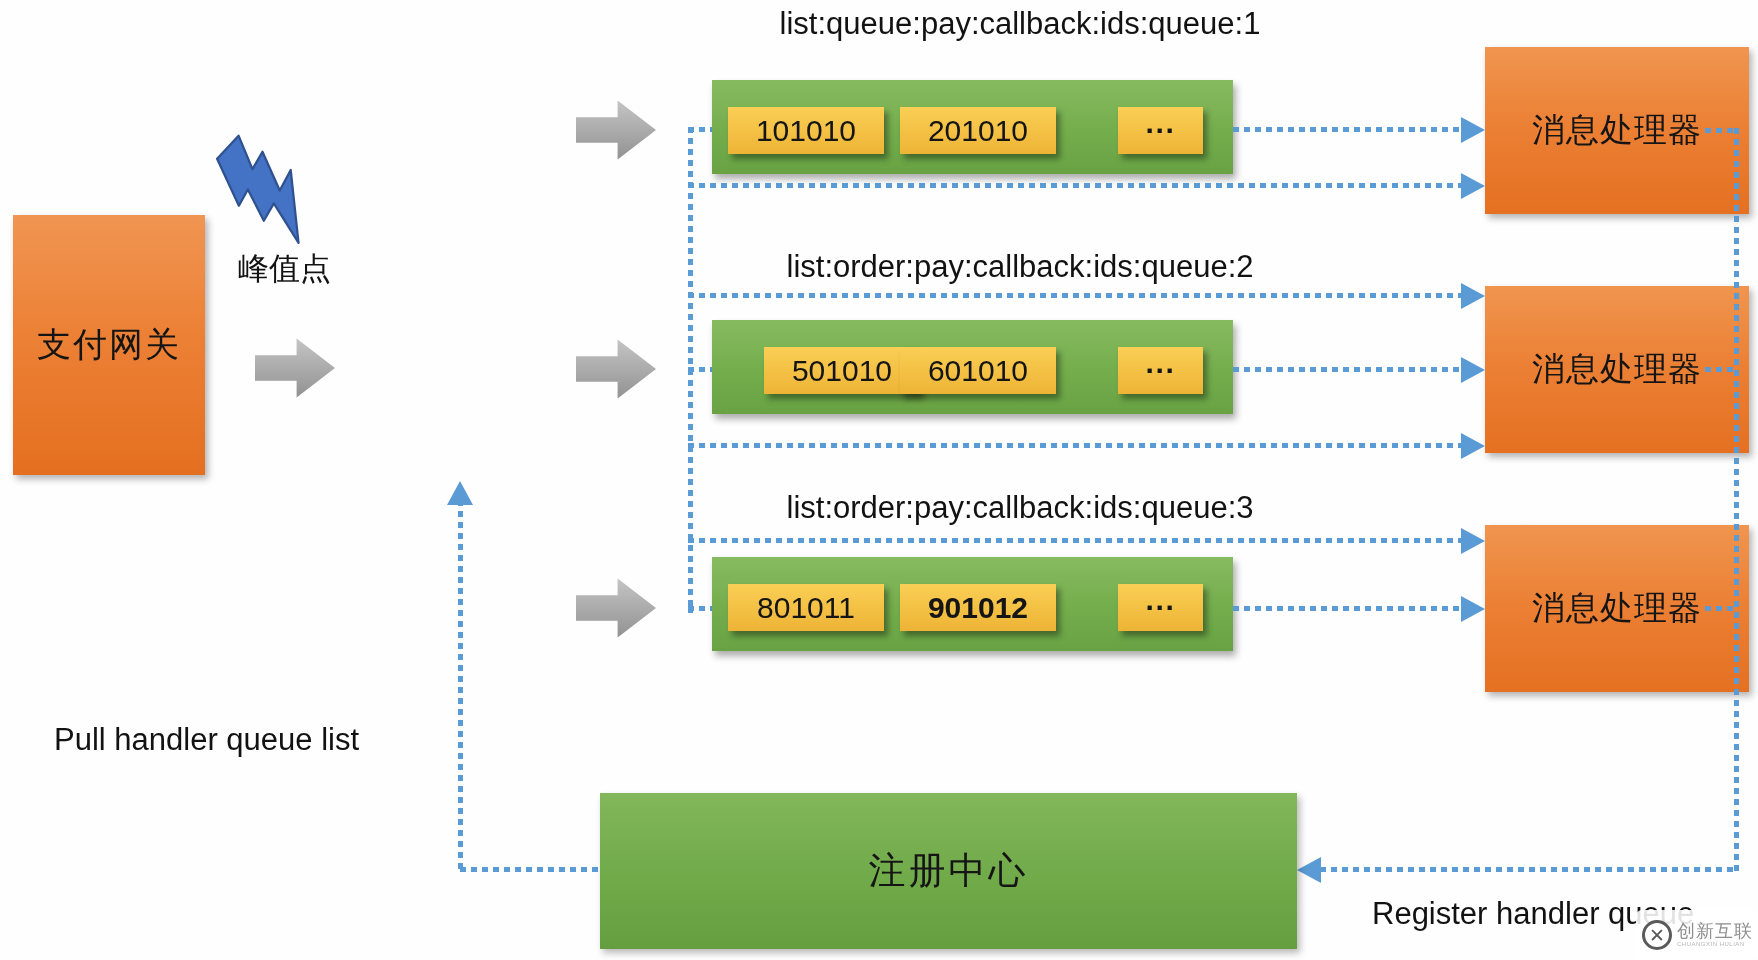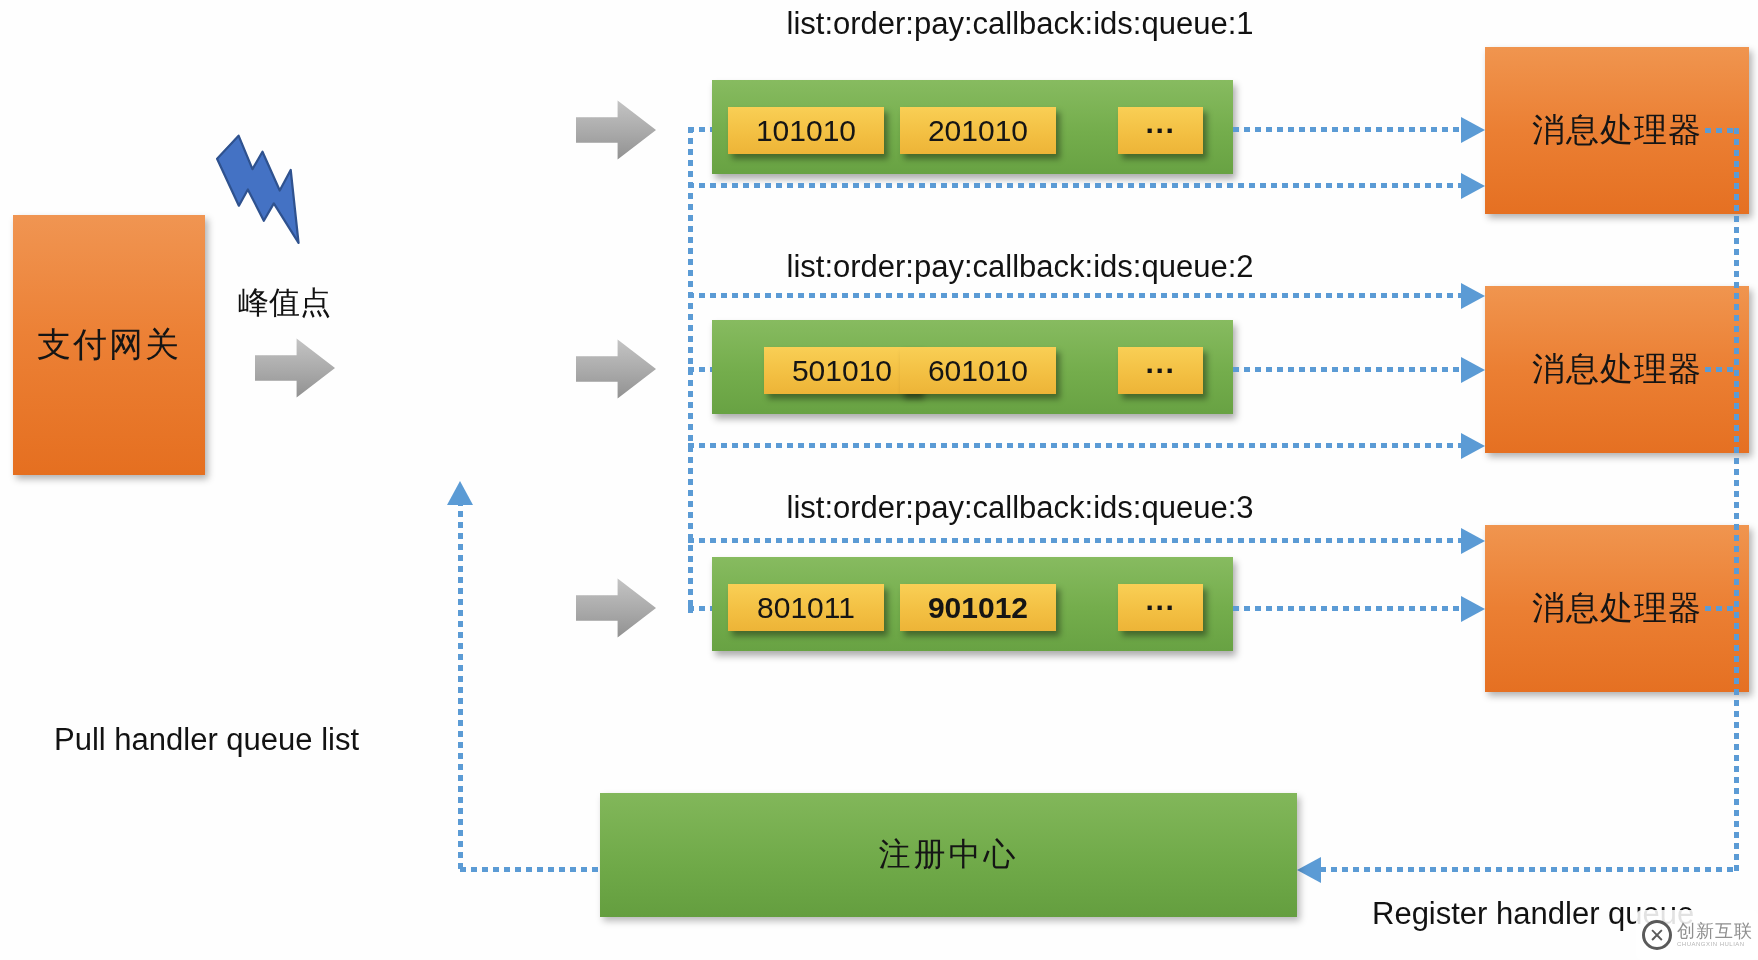--- a/index.html
+++ b/index.html
@@ -30,25 +30,25 @@
     font-size:30px;
   }
   .proc{
     position:absolute;left:1485px;width:264px;height:167px;
     background:linear-gradient(180deg,#f0954f 0%,#eb7f33 50%,#e57022 100%);
     box-shadow:3px 4px 7px rgba(0,0,0,0.30);
     display:flex;align-items:center;justify-content:center;
     font-size:33px;letter-spacing:1px;
   }
   .greg{
-    position:absolute;left:600px;top:793px;width:697px;height:124px;
+    position:absolute;left:600px;top:793px;width:697px;height:156px;
     background:linear-gradient(180deg,#82b75a 0%,#6fa948 60%,#649e3f 100%);
     box-shadow:3px 4px 7px rgba(0,0,0,0.28);
     display:flex;align-items:center;justify-content:center;
-    font-size:32px;letter-spacing:3px;
+    font-size:37px;letter-spacing:3px;
   }
   
   .qlabel{position:absolute;left:700px;width:640px;text-align:center;font-size:31px;color:#121212;}
   .free-label{position:absolute;font-size:31px;color:#121212;white-space:nowrap;}
   
   .dot-h{position:absolute;height:5px;
     background:repeating-linear-gradient(90deg,#5b9bd5 0,#5b9bd5 6px,transparent 6px,transparent 11px);}
   .dot-v{position:absolute;width:5px;
     background:repeating-linear-gradient(180deg,#5b9bd5 0,#5b9bd5 6px,transparent 6px,transparent 11px);}
   .arr-r{position:absolute;width:0;height:0;
@@ -84,35 +84,35 @@
 
   <div class="obox" style="left:13px;top:215px;width:192px;height:260px;">
     <span>支付网关</span>
   </div>
 
   <div style="position:absolute;left:206px;top:132px;width:120px;height:120px;transform:rotate(-47deg);">
     <svg width="120" height="120" viewBox="0 0 100 160" preserveAspectRatio="xMidYMid meet">
       <path d="M38 2 L80 2 L60 46 L86 40 L64 92 L94 84 L30 158 L46 98 L20 104 L36 60 L12 66 Z" fill="#4472C4" stroke="#2F528F" stroke-width="3" stroke-linejoin="round"></path>
     </svg>
   </div>
-  <div class="free-label" style="left:212px;top:248px;width:145px;text-align:center;margin-top:34px;">峰值点</div>
+  <div class="free-label" style="left:212px;top:248px;width:145px;text-align:center;">峰值点</div>
 
   <div class="barrow" style="left:255px;top:336px;"></div>
 
 
   <div class="barrow" style="left:576px;top:98px;"></div>
   <div class="barrow" style="left:576px;top:337px;"></div>
   <div class="barrow" style="left:576px;top:576px;"></div>
 
   <div class="dot-v" style="left:688px;top:127px;height:486px;"></div>
   <div class="dot-h" style="left:688px;top:127px;width:34px;"></div>
   <div class="dot-h" style="left:688px;top:367px;width:34px;"></div>
   <div class="dot-h" style="left:688px;top:606px;width:34px;"></div>
 
-  <div class="qlabel" style="top:6px;">list:order:pay:callback:ids:queue:1</div>
+  <div class="qlabel" style="top:6px;">list:queue:pay:callback:ids:queue:1</div>
   <div class="gq" style="top:80px;">
     <div class="cell" style="left:16px;width:156px;">101010</div>
     <div class="cell" style="left:188px;width:156px;">201010</div>
     <div class="cell" style="left:406px;width:85px;font-weight:bold;">···</div>
   </div>
   <div class="dot-h" style="left:1233px;top:127px;width:228px;"></div>
   <div class="arr-r" style="left:1461px;top:117px;"></div>
   <div class="dot-h" style="left:688px;top:183px;width:773px;"></div>
   <div class="arr-r" style="left:1461px;top:173px;"></div>
 

